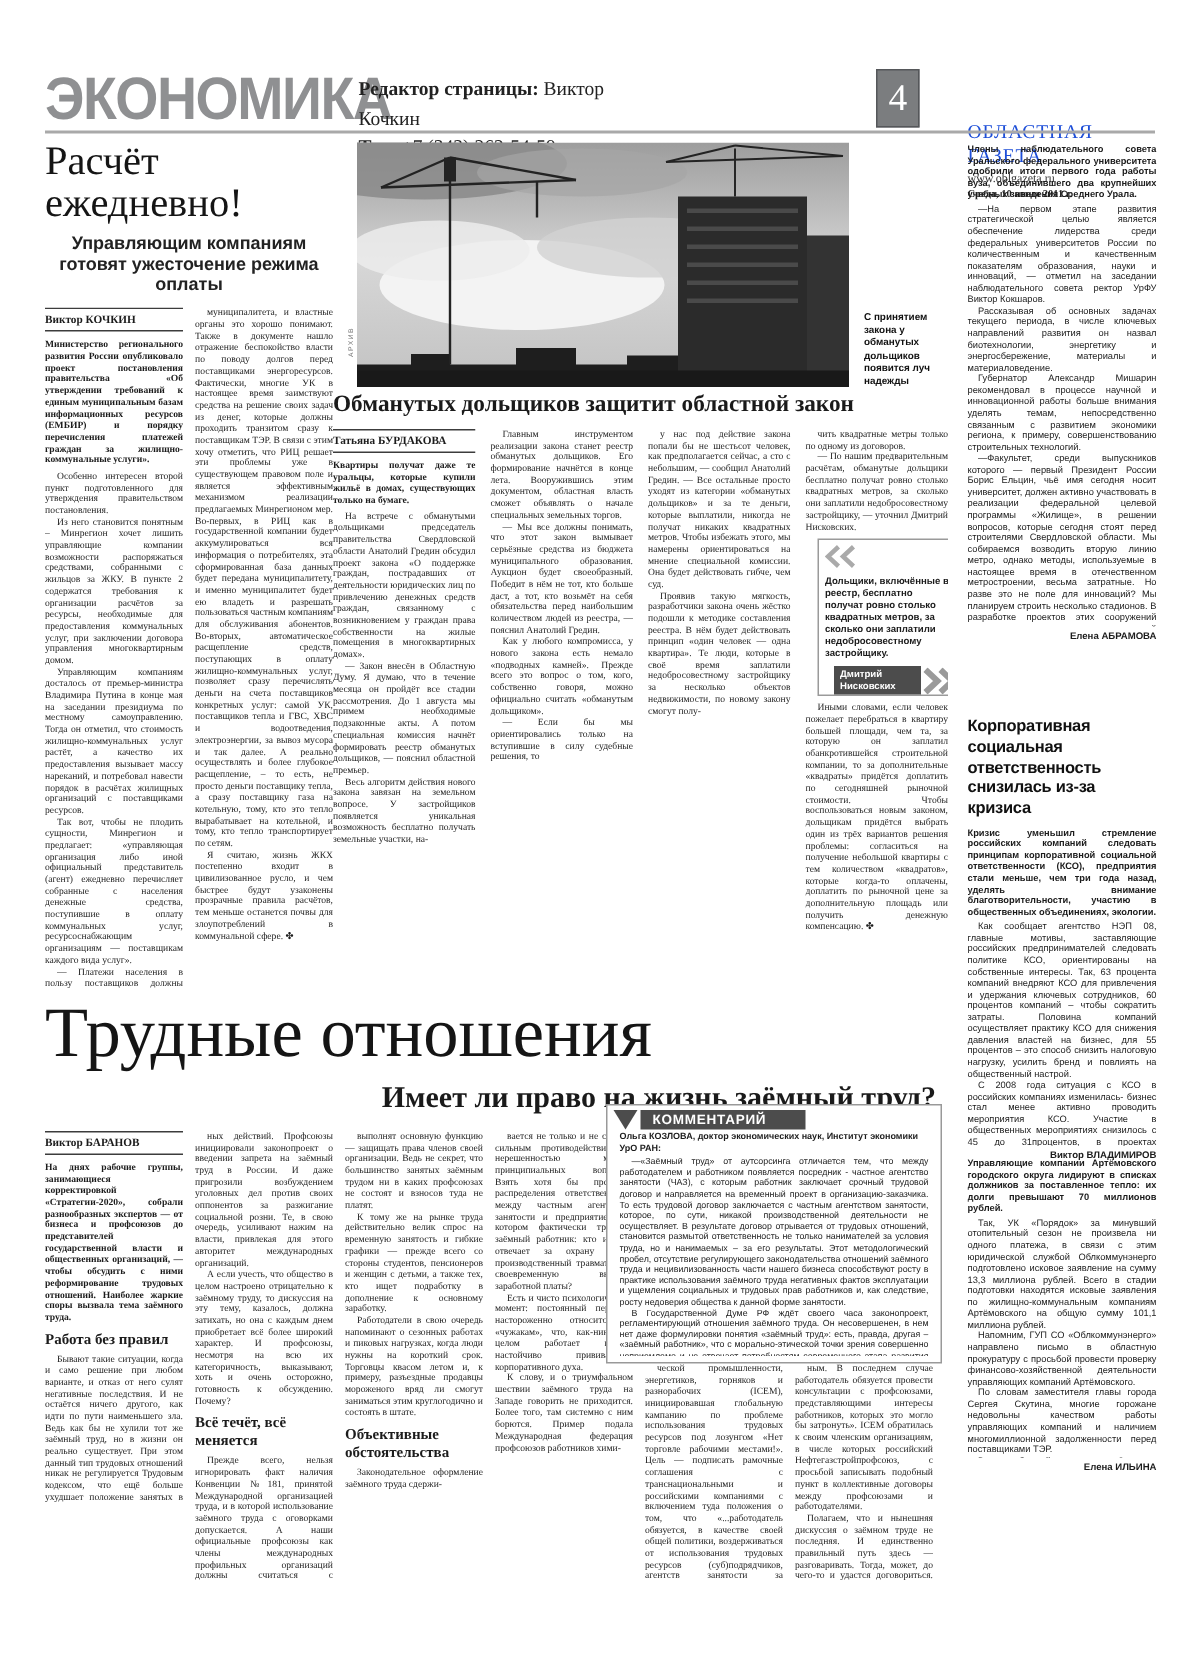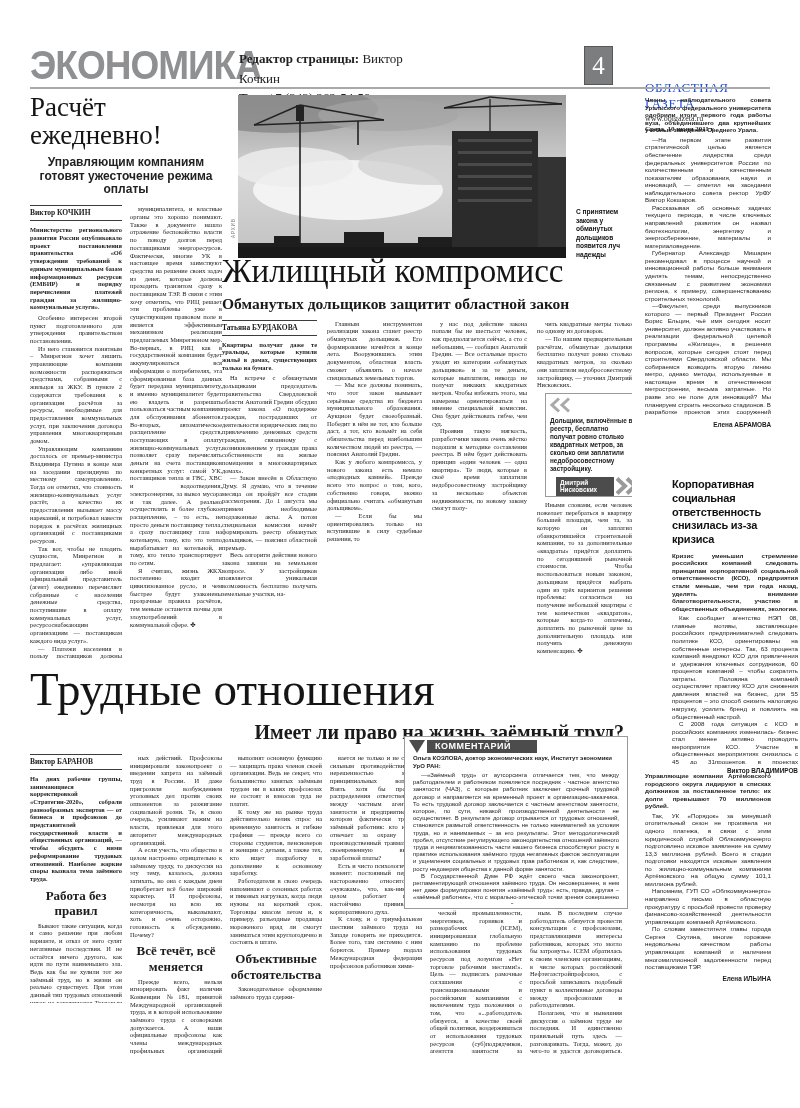--- a/index.html
+++ b/index.html
@@ -21,22 +21,22 @@
   .h-serif{font-family:"Liberation Serif",serif;font-weight:400;color:#151515;line-height:1.02;}
   .subtitle-sans{font-family:"Liberation Sans",sans-serif;font-weight:bold;color:#222;line-height:1.12;text-align:center;}
   .subtitle-serif{font-family:"Liberation Serif",serif;font-weight:bold;color:#1a1a1a;line-height:1.1;}
   .byline{font-weight:bold;font-size:7.5px;border-top:1px solid #3c3c3c;border-bottom:1px solid #3c3c3c;
        padding:2px 0 3px;margin-bottom:5px;}
   .cols{display:flex;}
   .col{overflow:hidden;text-align:justify;}
   .serifbody{font-size:6.4px;line-height:1.2;}
   .serifbody p{margin:0;text-indent:8px;}
   .serifbody p.lead{font-weight:bold;text-indent:0;margin:2px 0 3px;}
-  .serifbody h4.subhead{font-size:13px;margin:5px 0 3px;text-indent:0;font-weight:bold;
-       font-family:"Liberation Serif",serif;text-align:center;}
+  .serifbody h4.subhead{font-size:10px;margin:5px 0 3px;text-indent:0;font-weight:bold;
+       font-family:"Liberation Serif",serif;text-align:left;}
   
   .sb{font-family:"Liberation Sans",sans-serif;}
   .sb h3{font-size:11px;line-height:1.25;margin:0 0 5px;color:#111;letter-spacing:-.2px;}
   .sansbody{font-size:6.2px;line-height:1.22;text-align:justify;overflow:hidden;}
   .sansbody p{margin:0;text-indent:7px;}
   .sansbody p.lead{font-weight:bold;text-indent:0;margin-bottom:2px;}
   .sb .author{font-size:6.4px;font-weight:bold;text-align:right;margin-top:3px;}
   
   .photo{display:block;}
   .photo-credit{font-size:4.5px;color:#777;letter-spacing:1px;transform:rotate(-90deg);
@@ -150,21 +150,20 @@
         <line x1="252" y1="36" x2="252" y2="4"></line>
         <line x1="206" y1="13" x2="324" y2="9"></line>
         <line x1="252" y1="2" x2="206" y2="13"></line>
         <line x1="252" y1="2" x2="324" y2="9"></line>
       </g>
     </svg>
   </div>
   <div class="abs caption" style="left:576px;top:208px;width:58px;">С принятием закона у обманутых дольщиков появится луч надежды</div>
 
   <div class="abs" style="left:222px;top:255px;width:412px;">
-    <div class="h-serif" style="font-size:33px;">Жилищный компромисс</div>
     <div class="subtitle-serif" style="font-size:15.5px;margin-top:6px;">Обманутых дольщиков защитит областной закон</div>
     <div class="cols serifbody" style="margin-top:8px;gap:10px;">
       <div class="col" style="width:95px;height:338px;">
         <div class="byline">Татьяна БУРДАКОВА</div>
         <div>
             <p class="lead">Квартиры получат даже те уральцы, которые купили жильё в домах, существующих только на бумаге.</p>
             <p>На встрече с обманутыми дольщиками председатель правительства Свердловской области Анатолий Гредин обсудил проект закона «О поддержке граждан, пострадавших от деятельности юридических лиц по привлечению денежных средств граждан, связанному с возникновением у граждан права собственности на жилые помещения в многоквартирных домах».</p>
             <p>— Закон внесён в Областную Думу. Я думаю, что в течение месяца он пройдёт все стадии рассмотрения. До 1 августа мы примем необходимые подзаконные акты. А потом специальная комиссия начнёт формировать реестр обманутых дольщиков, — пояснил областной премьер.</p>
             <p>Весь алгоритм действия нового закона завязан на земельном вопросе. У застройщиков появляется уникальная возможность бесплатно получать земельные участки, на-</p>
           </div>
@@ -275,21 +274,21 @@
   <div class="abs sb" style="left:645px;top:96px;width:126px;">
     <div class="sansbody" style="height:322px;">
         <p class="lead">Члены наблюдательного совета Уральского федерального университета одобрили итоги первого года работы вуза, объединившего два крупнейших учебных заведения Среднего Урала.</p>
         <p>—На первом этапе развития стратегической целью является обеспечение лидерства среди федеральных университетов России по количественным и качественным показателям образования, науки и инноваций, — отметил на заседании наблюдательного совета ректор УрФУ Виктор Кокшаров.</p>
         <p>Рассказывая об основных задачах текущего периода, в числе ключевых направлений развития он назвал биотехнологии, энергетику и энергосбережение, материалы и материаловедение.</p>
         <p>Губернатор Александр Мишарин рекомендовал в процессе научной и инновационной работы больше внимания уделять темам, непосредственно связанным с развитием экономики региона, к примеру, совершенствованию строительных технологий.</p>
         <p>—Факультет, среди выпускников которого — первый Президент России Борис Ельцин, чьё имя сегодня носит университет, должен активно участвовать в реализации федеральной целевой программы «Жилище», в решении вопросов, которые сегодня стоят перед строителями Свердловской области. Мы собираемся возводить вторую линию метро, однако методы, используемые в настоящее время в отечественном метростроении, весьма затратные. Но разве это не поле для инноваций? Мы планируем строить несколько стадионов. В разработке проектов этих сооружений также должен участвовать строительный факультет, — подчеркнул глава области.</p>
       </div>
     <div class="author">Елена АБРАМОВА</div>
   </div>
-  <div class="abs sb" style="left:645px;top:478px;width:126px;margin-left:27px;">
+  <div class="abs sb" style="left:645px;top:478px;width:126px;">
     <h3>Корпоративная социальная ответственность снизилась из-за кризиса</h3>
     <div class="sansbody" style="height:212px;">
         <p class="lead">Кризис уменьшил стремление российских компаний следовать принципам корпоративной социальной ответственности (КСО), предприятия стали меньше, чем три года назад, уделять внимание благотворительности, участию в общественных объединениях, экологии.</p>
         <p>Как сообщает агентство НЭП 08, главные мотивы, заставляющие российских предпринимателей следовать политике КСО, ориентированы на собственные интересы. Так, 63 процента компаний внедряют КСО для привлечения и удержания ключевых сотрудников, 60 процентов компаний – чтобы сократить затраты. Половина компаний осуществляет практику КСО для снижения давления властей на бизнес, для 55 процентов – это способ снизить налоговую нагрузку, усилить бренд и повлиять на общественный настрой.</p>
         <p>С 2008 года ситуация с КСО в российских компаниях изменилась- бизнес стал менее активно проводить мероприятия КСО. Участие в общественных мероприятиях снизилось с 45 до 31процентов, в проектах здравоохранения — с 52 до 39 процентов, в сфере благотворительности с 59 до 39 процентов. Стремление компаний к изменению линейки продуктов с целью уменьшения экологических последствий упало с 34 до 15 процентов, а в таких направлениях, как применение экологически чистых продуктов, падение произошло с 22 до 6 процентов.</p>
       </div>
     <div class="author">Виктор ВЛАДИМИРОВ</div>
   </div>
   <div class="abs sb" style="left:645px;top:772px;width:126px;">
     <div class="sansbody" style="height:200px;">

